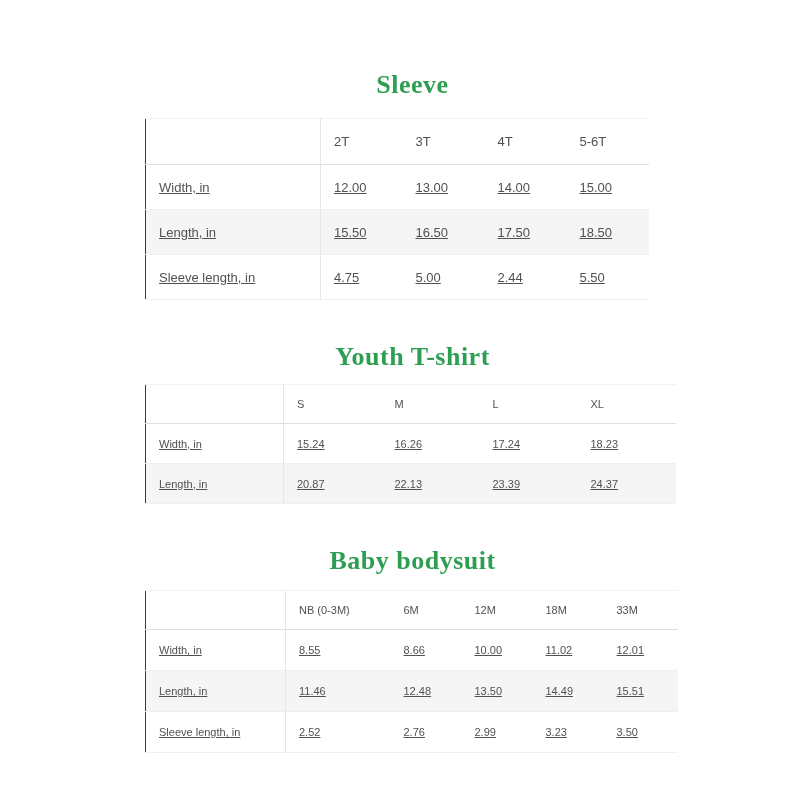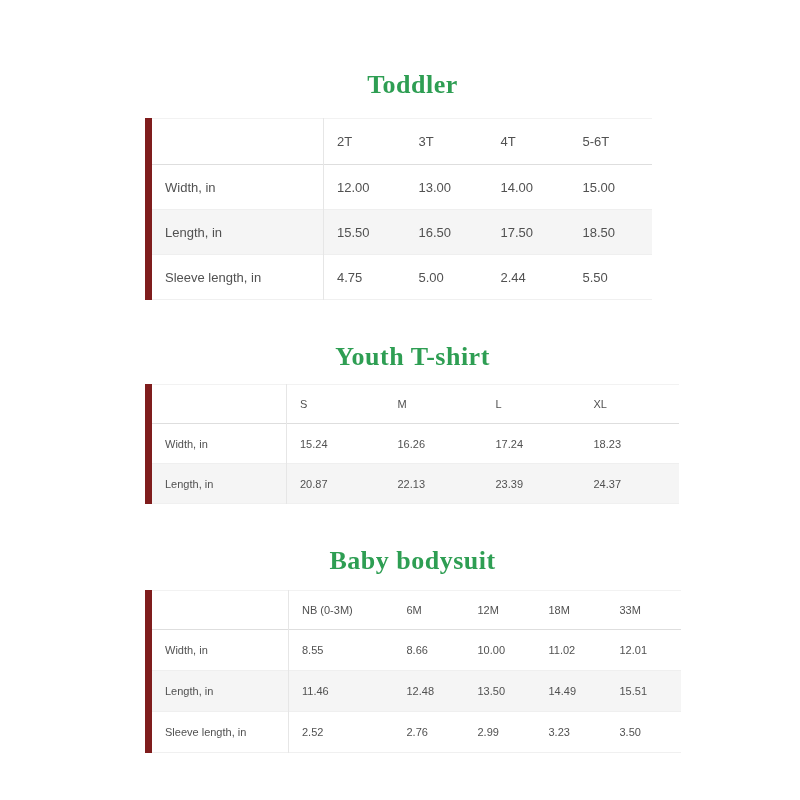--- a/index.html
+++ b/index.html
@@ -29,41 +29,42 @@
     margin: 0;
     letter-spacing: 0.5px;
   }
   .title-toddler { margin-bottom: 18px; }
   .title-youth   { margin-top: 42px; margin-bottom: 12px; }
   .title-baby    { margin-top: 42px; margin-bottom: 14px; }
 
   table {
     border-collapse: collapse;
     table-layout: fixed;
-    border-left: 7px solid #7f1d1d;
+    border-left: 1px solid #7f1d1d;
     border-top: 1px solid #f2f2f2;
     border-bottom: 1px solid #f0f0f0;
   }
   th, td {
     font-weight: 400;
     text-align: left;
     padding: 0 0 0 13px;
     vertical-align: middle;
     color: #515151;
     white-space: nowrap;
     overflow: hidden;
   }
   tr > *:first-child {
     border-right: 1px solid #e6e6e6;
   }
   thead tr {
     border-bottom: 1px solid #dedede;
   }
   tbody tr {
     border-bottom: 1px solid #efefef;
+    text-decoration: underline;
   }
   tbody tr:last-child {
     border-bottom: none;
   }
   tr.striped {
     background: #f5f5f5;
   }
 
   .tbl-toddler { width: 503px; font-size: 13px; }
   .tbl-toddler thead th { height: 45px; }
@@ -76,21 +77,21 @@
   .tbl-baby { width: 532px; font-size: 11px; }
   .tbl-baby thead th { height: 38px; }
   .tbl-baby tbody td { height: 40px; }
 </style>
 </head>
 <body>
 
 <div class="content">
 
   <div>
-    <h2 class="section-title title-toddler">Toddler</h2>
+    <h2 class="section-title title-toddler">Sleeve</h2>
     <table class="tbl-toddler">
       <colgroup>
         <col style="width:175px">
           <col style="width:82px">
           <col style="width:82px">
           <col style="width:82px">
           <col style="width:82px">
       </colgroup>
       <thead>
         <tr>

